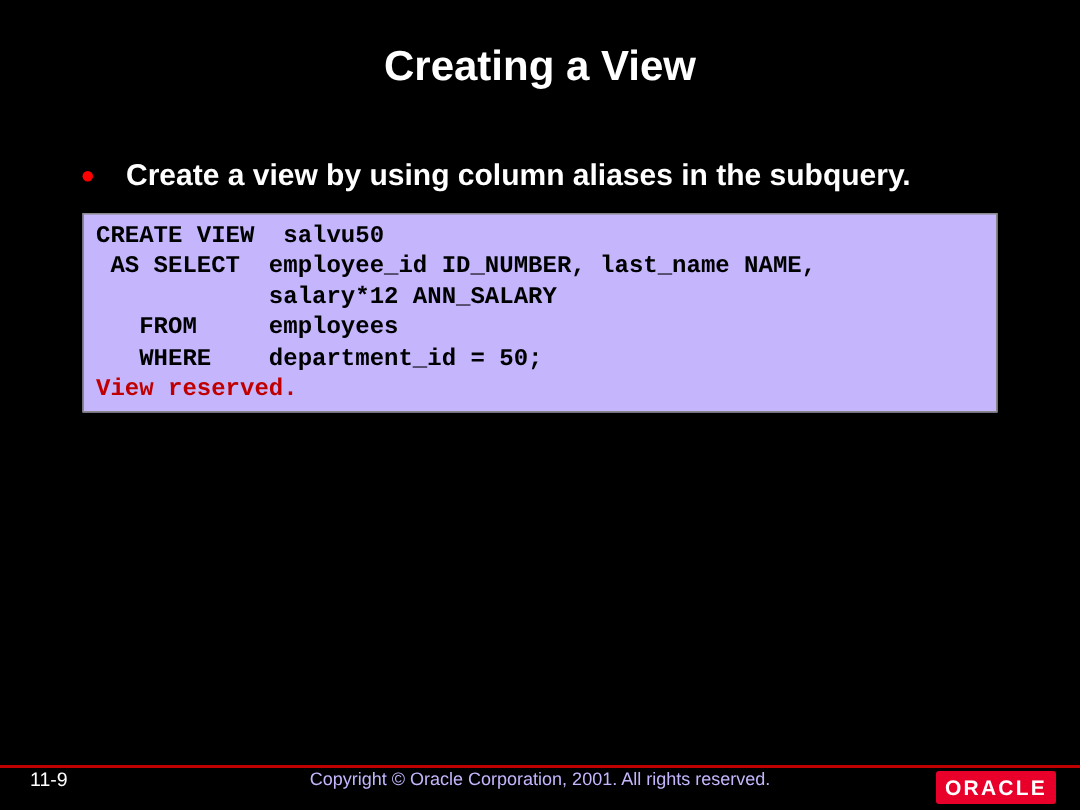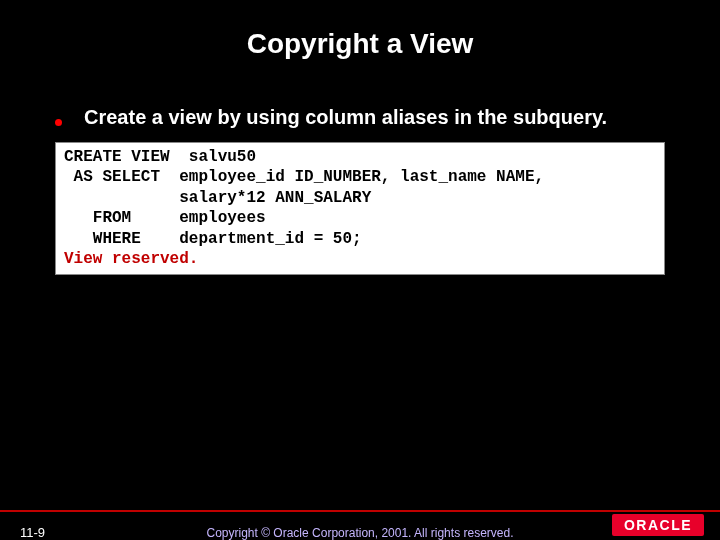--- a/index.html
+++ b/index.html
@@ -23,40 +23,40 @@
     font-weight: bold;
     font-size: 28px;
     padding-top: 28px;
     color: #fff;
   }
   .content {
     padding: 45px 55px 0 55px;
   }
   .bullet-row {
     display: flex;
-    align-items: center;
+    align-items: flex-start;
     margin-bottom: 10px;
   }
   .bullet-dot {
     width: 7px;
     height: 7px;
     background: #f00;
     border-radius: 50%;
     margin-top: 9px;
     margin-right: 22px;
     flex-shrink: 0;
   }
   .bullet-text {
     font-size: 20px;
     font-weight: bold;
     color: #fff;
     line-height: 1.25;
   }
   .code-box {
-    background: #ffffff;
+    background: #c4b5fd;
     color: #000;
     border: 1px solid #888;
     margin: 12px 0 28px 0;
     padding: 4px 8px 4px 8px;
     font-family: "Courier New", Courier, monospace;
     font-weight: bold;
     font-size: 16px;
     line-height: 1.28;
     white-space: pre;
   }
@@ -64,61 +64,61 @@
     color: #c00000;
   }
   .footer {
     position: absolute;
     bottom: 0;
     left: 0;
     right: 0;
     height: 30px;
     border-top: 2px solid #c00000;
     display: flex;
-    align-items: flex-end;
+    align-items: flex-start;
     box-sizing: border-box;
   }
   .slide-num {
     position: absolute;
     left: 20px;
     font-size: 13px;
     color: #fff;
   }
   .copyright {
     width: 100%;
     text-align: center;
     font-size: 12px;
     color: #c4b5fd;
   }
   .logo {
     position: absolute;
     right: 16px;
     bottom: 4px;
-    width: 92px;
+    width: 80px;
     height: 22px;
     background: #e8002a;
     border-radius: 2px;
     display: flex;
     align-items: center;
     justify-content: center;
   }
   .logo-text {
     color: #fff;
     font-family: Arial, Helvetica, sans-serif;
     font-weight: bold;
     font-size: 14px;
     letter-spacing: 1.5px;
   }
 </style>
 </head>
 <body>
 
 <div class="slide">
 
-  <div class="title">Copyright a View</div>
+  <div class="title">Creating a View</div>
 
   <div class="content">
 
     <div class="bullet-row">
       <div class="bullet-dot"></div>
       <div class="bullet-text">Create a view by using column aliases in the subquery.</div>
     </div>
 
     <div class="code-box"><span>CREATE VIEW  salvu50
  AS SELECT  employee_id ID_NUMBER, last_name NAME,

